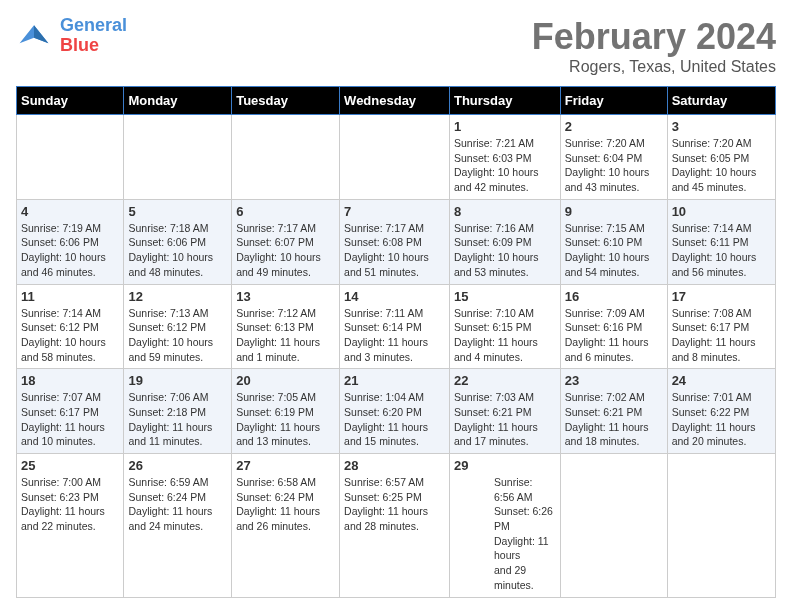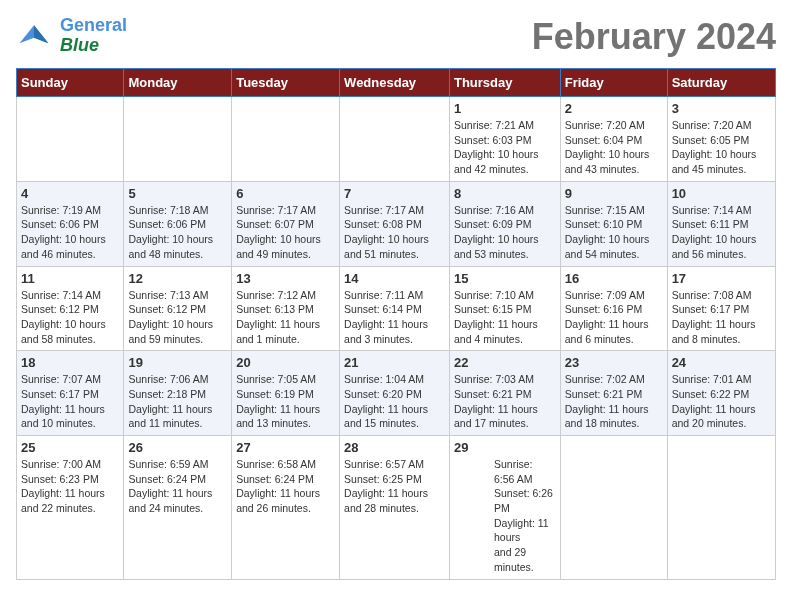--- a/index.html
+++ b/index.html
@@ -46,21 +46,21 @@
       font-size: 16px;
       font-weight: normal;
       color: #555;
     }
     table {
       width: 100%;
       border-collapse: collapse;
       font-size: 11px;
     }
     thead tr th {
-      background-color: #7f1d1d;
+      background-color: #000000;
       color: #fff;
       padding: 6px 4px;
       text-align: left;
       font-size: 13px;
       font-weight: bold;
       border: 1px solid #3a7bc8;
     }
     tbody tr td {
       border: 1px solid #ccc;
       vertical-align: top;
@@ -94,25 +94,26 @@
 <body>
 
 <div class="header">
   <div class="logo">
     <svg class="logo-bird" viewBox="0 0 40 40">
       <polygon points="20,8 36,28 20,22 4,28" fill="#4a90d9"></polygon>
       <polygon points="20,8 36,28 20,22" fill="#2c6fad"></polygon>
     </svg>
     <div class="logo-text">
       <div><span>General</span></div>
-      <div style="color:#15803d;font-style:italic;">Blue</div>
+      <div style="color:#ef4444;">Blue</div>
     </div>
   </div>
   <div class="title-block">
     <h1>February 2024</h1>
+    <h2>Rogers, Texas, United States</h2>
   </div>
 </div>
 
 <table>
   <thead>
     <tr>
     <th>Sunday</th>
         <th>Monday</th>
         <th>Tuesday</th>
         <th>Wednesday</th>

